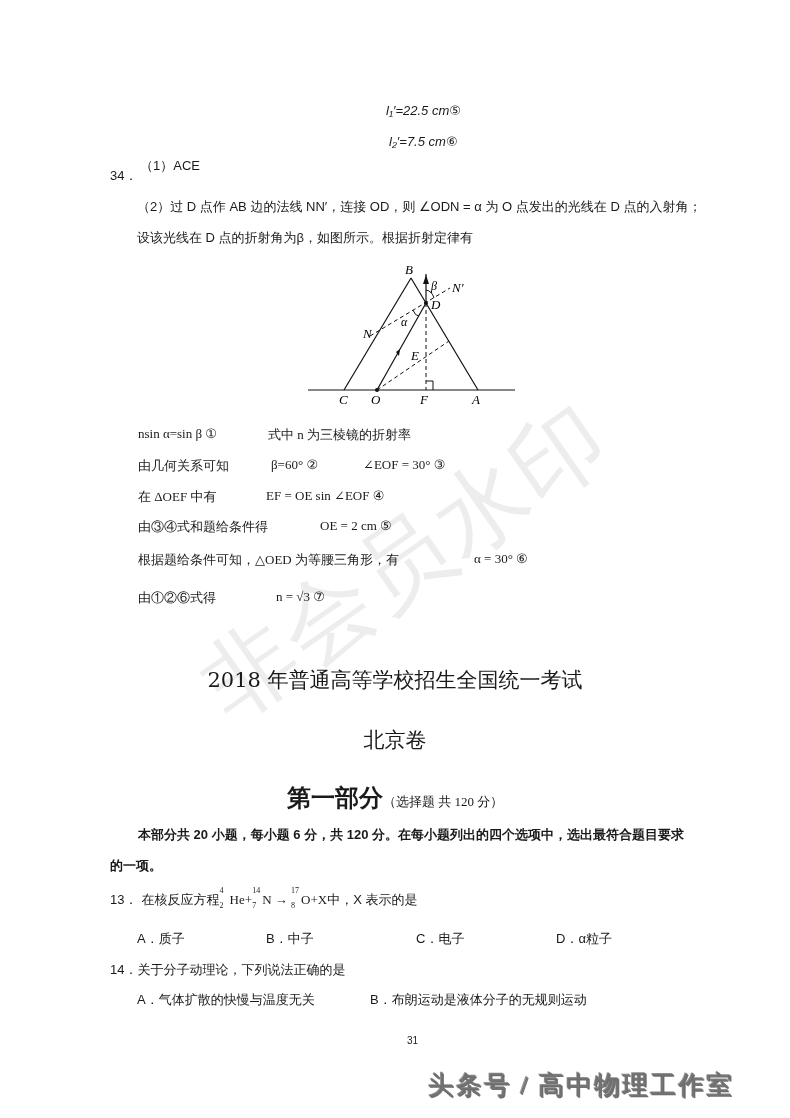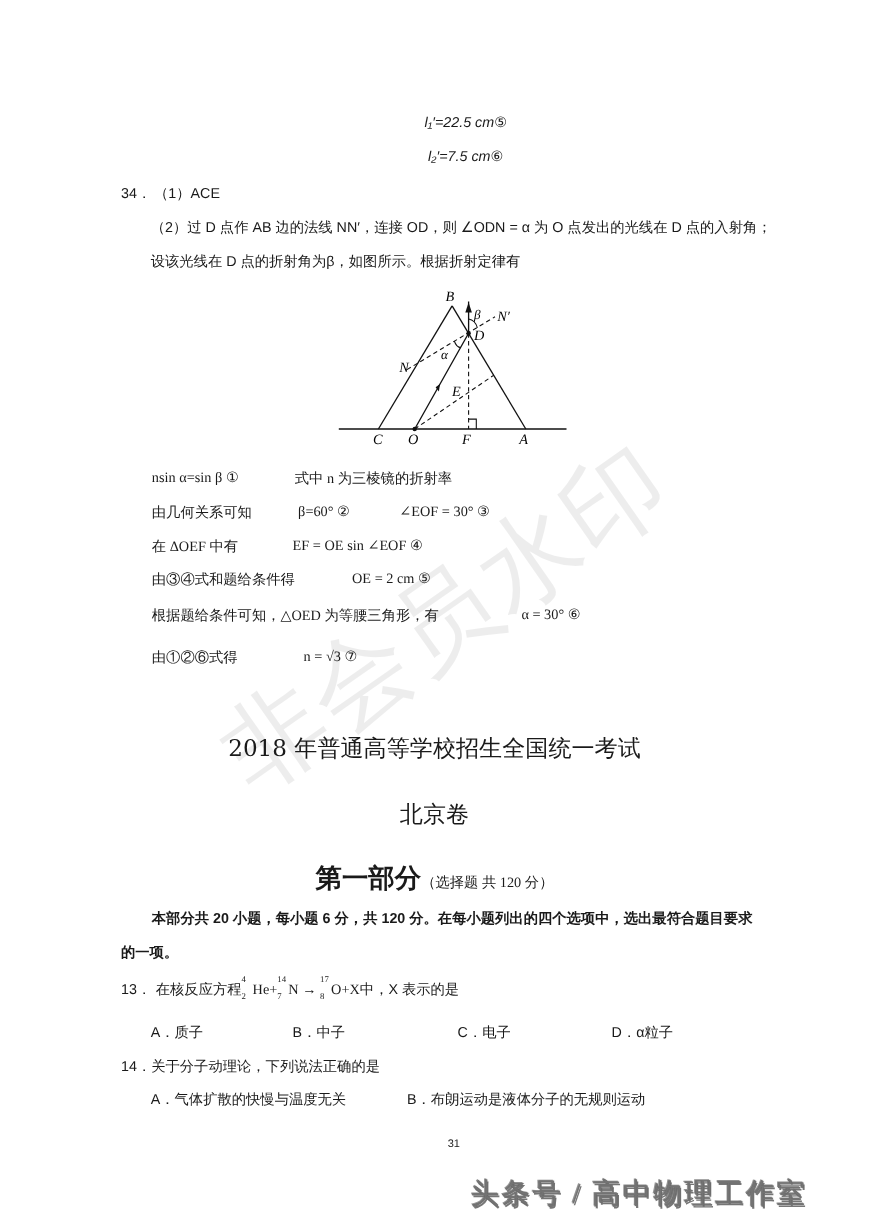--- a/index.html
+++ b/index.html
@@ -32,21 +32,21 @@
 <body>
 
 <div class="watermark">
   <div class="wm-text">非会员水印</div>
 </div>
 
 <div class="abs sans t13 it" style="left:386px; top:103px;">l₁′=22.5 cm⑤</div>
 <div class="abs sans t13 it" style="left:389px; top:134px;">l₂′=7.5 cm⑥</div>
 
 <div class="abs sans t13" style="left:110px; top:167px;">34．</div>
-<div class="abs sans t13" style="left:140px; top:167px;">（1）ACE</div>
+<div class="abs sans t13" style="left:140px; top:157px;">（1）ACE</div>
 <div class="abs sans t13" style="left:137px; top:198px;">（2）过 D 点作 AB 边的法线 NN′，连接 OD，则 ∠ODN = α 为 O 点发出的光线在 D 点的入射角；</div>
 <div class="abs sans t13" style="left:137px; top:229px;">设该光线在 D 点的折射角为β，如图所示。根据折射定律有</div>
 
 <svg class="abs" style="left:300px; top:255px;" width="220" height="155" viewBox="300 255 220 155">
 
   <line x1="308" y1="390" x2="515" y2="390" stroke="#111" stroke-width="1.2"></line>
 
   <line x1="344" y1="390" x2="411" y2="278" stroke="#111" stroke-width="1.2"></line>
   <line x1="411" y1="278" x2="478" y2="390" stroke="#111" stroke-width="1.2"></line>
 

